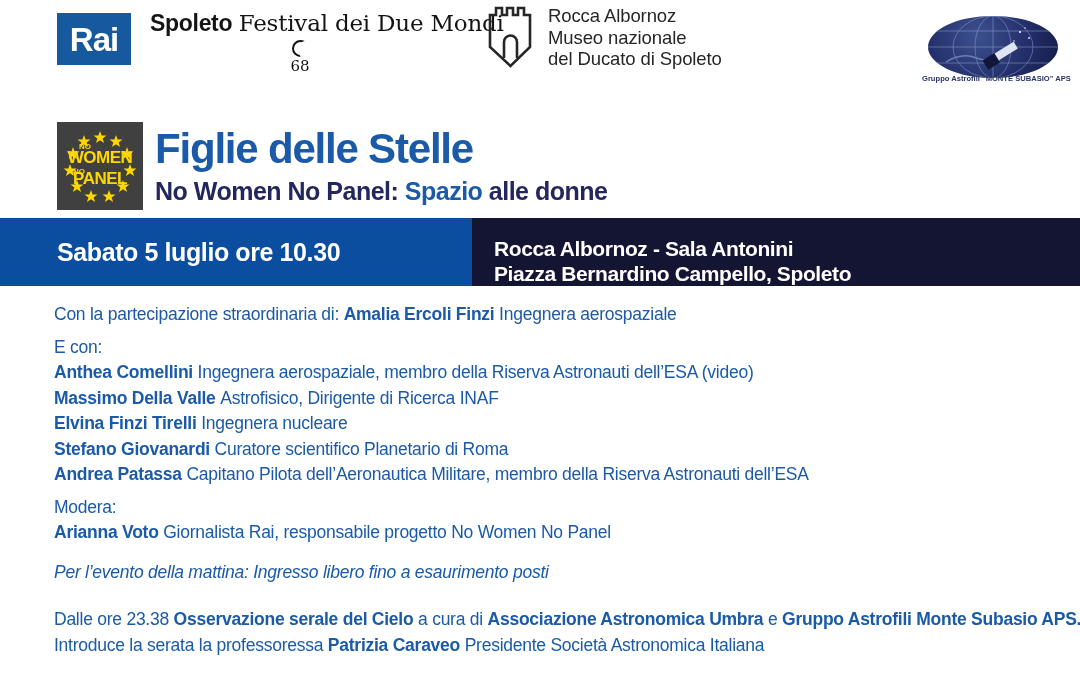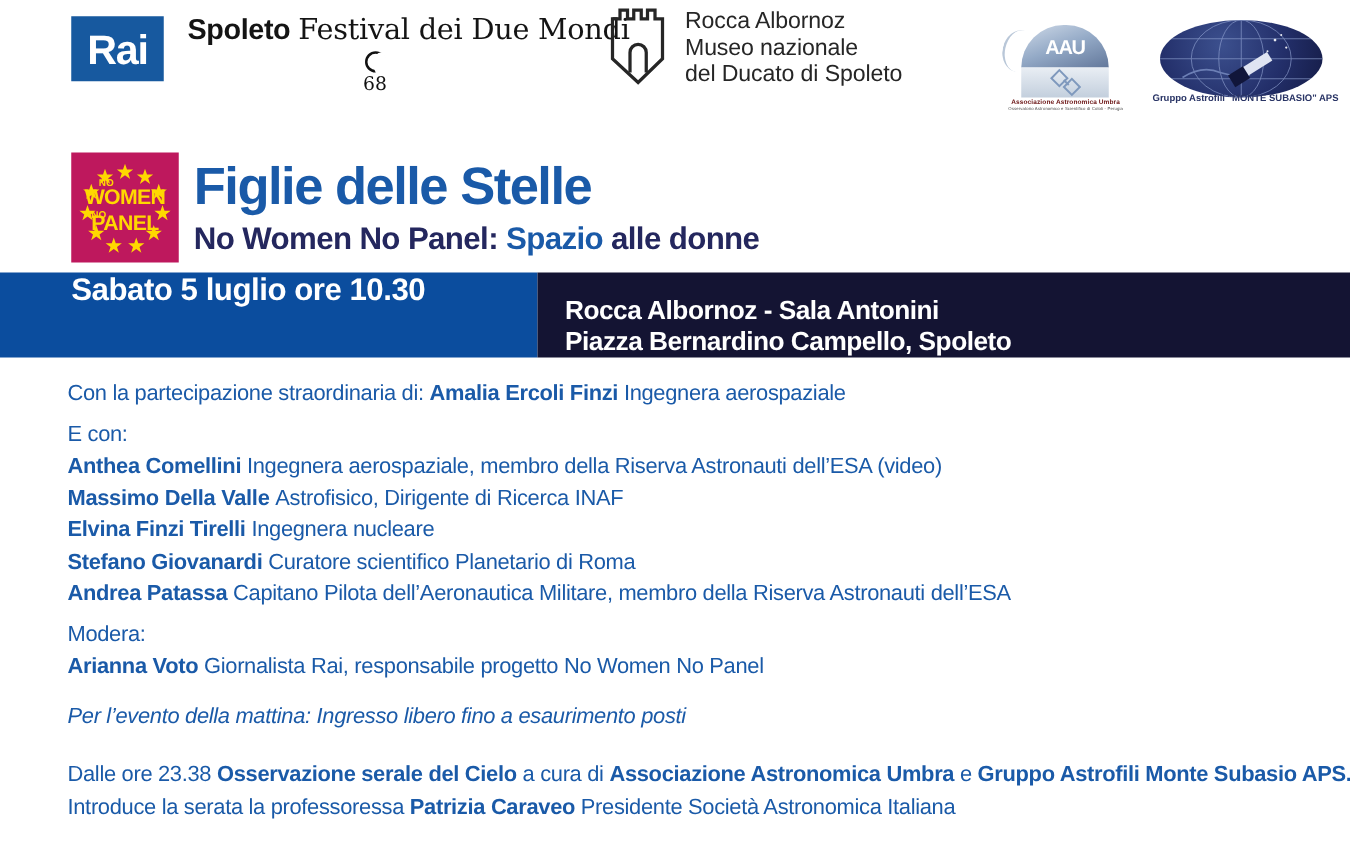--- a/index.html
+++ b/index.html
@@ -76,21 +76,21 @@
   }
   .astrofili-caption{
     position:absolute;left:0;top:62px;width:142px;text-align:center;
     font-size:7.6px;font-weight:bold;color:#2a3566;white-space:nowrap;letter-spacing:0px;
   }
 
   
   .title-row{position:relative;height:108px;}
   .nwnp-logo{
     position:absolute;left:57px;top:12px;width:86px;height:88px;
-    background:#be185d;overflow:hidden;
+    background:#404040;overflow:hidden;
   }
   .nwnp-txt1,.nwnp-txt2{
     position:absolute;width:100%;text-align:center;color:#ffd800;
     font-weight:bold;font-family:"Liberation Sans",sans-serif;line-height:1;
   }
   .nwnp-sm1{position:absolute;left:22px;top:20px;color:#ffd800;font-size:8px;font-weight:bold;}
   .nwnp-txt1{top:27px;font-size:17px;letter-spacing:-.5px;}
   .nwnp-sm2{position:absolute;left:16px;top:45px;color:#ffd800;font-size:8px;font-weight:bold;}
   .nwnp-txt2{top:48px;font-size:17px;letter-spacing:-.5px;}
 
@@ -102,21 +102,21 @@
   .sub-title{
     font-size:25px;font-weight:bold;line-height:30px;letter-spacing:-.5px;
     white-space:nowrap;margin-top:2px;
   }
   .sub-dark{color:#24275e;}
   .sub-blue{color:#1a5aa8;}
 
   
   .banner{position:relative;height:68px;display:flex;}
   .banner-left{
-    width:430px;background:#0b4d9e;display:flex;align-items:flex-start;
+    width:472px;background:#0b4d9e;display:flex;align-items:center;
     padding-left:57px;box-sizing:border-box;
   }
   .banner-left .bl-text{
     color:#fff;font-size:25px;font-weight:bold;letter-spacing:-.4px;white-space:nowrap;
   }
   .banner-right{
     flex:1;background:#141433;display:flex;flex-direction:column;
     justify-content:flex-end;padding-left:22px;box-sizing:border-box;
   }
   .banner-right .br-line{
@@ -162,36 +162,20 @@
         <path d="M3 10 h6 v-7 h6 v7 h5 v-7 h6 v7 h5 v-7 h6 v7 h6 v32 L23.5 61 L3 42 Z" fill="none" stroke="#262626" stroke-width="2.6" stroke-linejoin="miter"></path>
         <path d="M17 53 v-16 a6.5 6.5 0 0 1 13 0 v16" fill="none" stroke="#262626" stroke-width="2.6"></path>
       </svg>
       <div class="rocca-text">
         <div>Rocca Albornoz</div>
         <div>Museo nazionale</div>
         <div>del Ducato di Spoleto</div>
       </div>
     </div>
 
-    <div class="aau-logo">
-      <div class="aau-dome">
-        <div class="aau-dome-txt">AAU</div>
-      </div>
-      <div class="aau-panel"></div>
-      <svg class="aau-chain" viewBox="0 0 70 24">
-        <g fill="none" stroke="#7f99bd" stroke-width="1.6">
-          <rect x="26" y="4" width="9" height="9" transform="rotate(45 30.5 8.5)"></rect>
-          <rect x="36" y="11" width="9" height="9" transform="rotate(45 40.5 15.5)"></rect>
-          <line x1="34" y1="10" x2="38" y2="14"></line>
-        </g>
-      </svg>
-      <div class="aau-arc"></div>
-      <div class="aau-t1">Associazione Astronomica Umbra</div>
-      <div class="aau-t2">Osservatorio Astronomico e Scientifico di Coloti - Perugia</div>
-    </div>
 
     <div class="astrofili-logo">
       <div class="globe">
         <svg viewBox="0 0 130 62" width="130" height="62">
           <g stroke="#8fa0cf" stroke-width="0.7" fill="none" opacity="0.75">
             <line x1="0" y1="15" x2="130" y2="15"></line>
             <line x1="0" y1="31" x2="130" y2="31"></line>
             <line x1="0" y1="47" x2="130" y2="47"></line>
             <ellipse cx="65" cy="31" rx="18" ry="31"></ellipse>
             <ellipse cx="65" cy="31" rx="40" ry="31"></ellipse>

